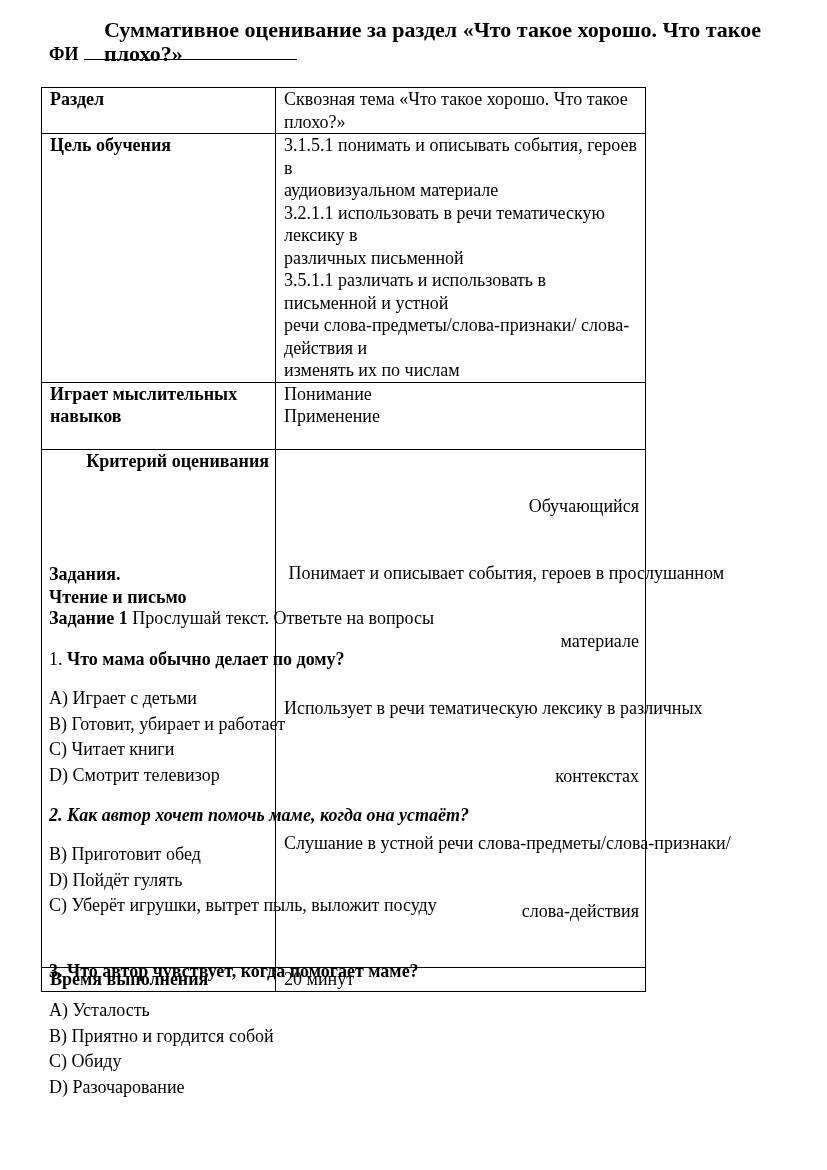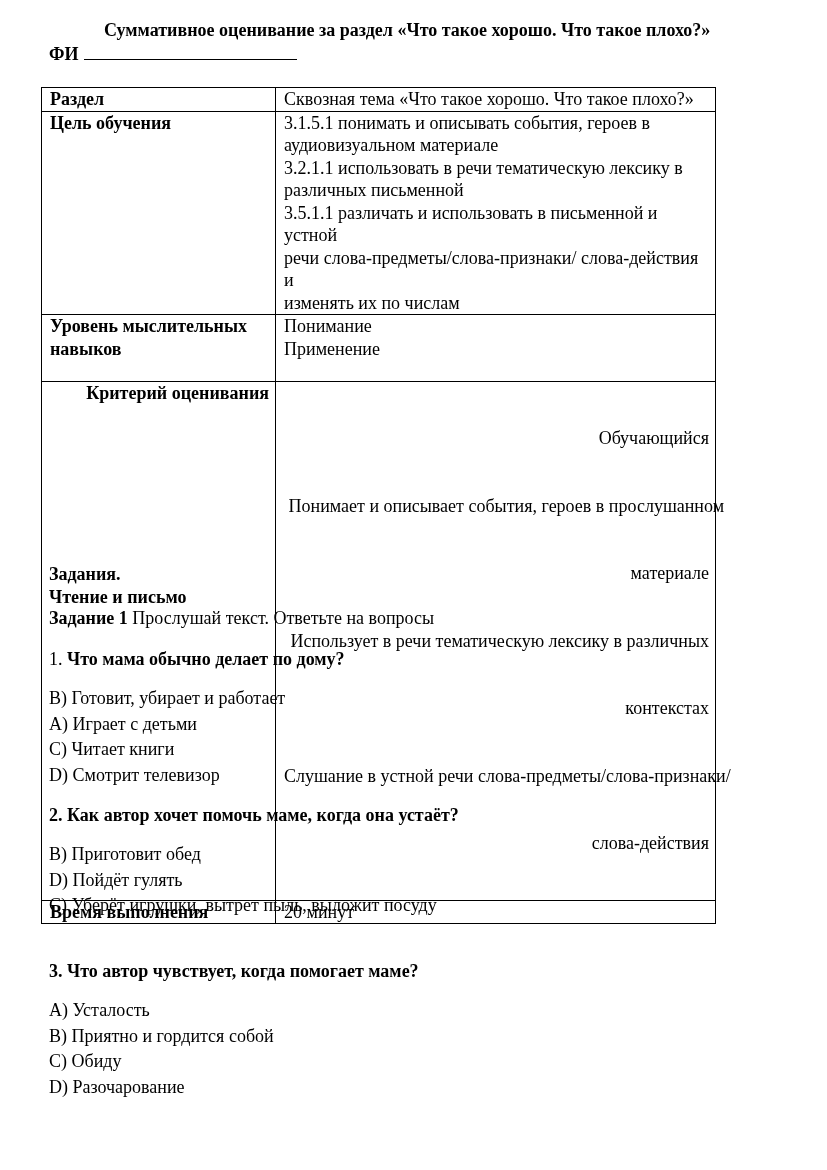--- a/index.html
+++ b/index.html
@@ -1,28 +1,28 @@
 <!DOCTYPE html>
 <html><head>
 <meta charset="utf-8">
 <style>
   html, body { margin: 0; padding: 0; background: #ffffff; }
   body {
     width: 827px; height: 1170px; position: relative; overflow: hidden;
     font-family: "Liberation Serif", serif; color: #000; font-size: 18px;
   }
   .title {
-    position: absolute; left: 104px; top: 18px; font-weight: bold; font-size: 18px; line-height: 24px;
+    position: absolute; left: 104px; top: 18px; font-weight: bold; font-size: 22px; line-height: 24px;
   }
   .fi {
     position: absolute; left: 49px; top: 42px; font-weight: bold; font-size: 18px; line-height: 24px;
   }
   .fi .blank { display: inline-block; width: 213px; border-bottom: 1.5px solid #000; height: 17px; vertical-align: baseline; margin-left: 6px; }
   table.info {
-    position: absolute; left: 41px; top: 87px; width: 675px;
+    position: absolute; left: 41px; top: 87px; width: 605px;
     border-collapse: collapse; table-layout: fixed;
   }
   table.info td {
     border: 1px solid #000; vertical-align: top; padding: 0 6px 0 8px;
     line-height: 22.5px; font-size: 18px;
   }
   table.info td.k { width: 219px; font-weight: bold; }
   .r1 td { height: 22px; }
   .r2 td { height: 157px; }
   .r3 td { height: 45px; }
@@ -59,21 +59,21 @@
       <span class="line">аудиовизуальном материале</span>
       <span class="line">3.2.1.1 использовать в речи тематическую лексику в</span>
       <span class="line">различных письменной</span>
       <span class="line">3.5.1.1 различать и использовать в письменной и устной</span>
       <span class="line">речи слова-предметы/слова-признаки/ слова-действия и</span>
       <span class="line">изменять их по числам</span>
     </td>
   </tr>
   <tr class="r4">
     <td class="k">
-      <span class="line">Уровень мыслительных</span>
+      <span class="line">Играет мыслительных</span>
       <span class="line">навыков</span>
     </td>
     <td>
       <span class="line">Понимание</span>
       <span class="line">Применение</span>
     </td>
   </tr>
   <tr class="r5">
     <td class="k">Критерий оценивания</td>
     <td style="white-space: pre;">
@@ -94,27 +94,27 @@
   </tr>
 </tbody>
   </table>
 
 <div class="body-text b" style="top:562px;">Задания.</div>
 <div class="body-text b" style="top:585px;">Чтение и письмо</div>
 <div class="body-text" style="top:606px; white-space: pre;"><span class="b">Задание 1</span><span> Прослушай текст. Ответьте на вопросы</span></div>
 
 <div class="q" style="top:647px;"><span style="white-space:pre;">1. </span><span class="b">Что мама обычно делает по дому?</span></div>
 <div class="opts" style="top:686px;">
+  <div>A) Играет с детьми</div>
   <div>B) Готовит, убирает и работает</div>
-  <div>A) Играет с детьми</div>
   <div>C) Читает книги</div>
   <div>D) Смотрит телевизор</div>
 </div>
 
-<div class="q b" style="top:803px;"><span style="white-space:pre;">2. </span><span>Как автор хочет помочь маме, когда она устаёт?</span></div>
+<div class="q b" style="top:803px;font-style:italic;"><span style="white-space:pre;">2. </span><span>Как автор хочет помочь маме, когда она устаёт?</span></div>
 <div class="opts" style="top:842px;">
   <div>B) Приготовит обед</div>
   <div>D) Пойдёт гулять</div>
   <div>C) Уберёт игрушки, вытрет пыль, выложит посуду</div>
 </div>
 
 <div class="q b" style="top:959px;"><span style="white-space:pre;">3. </span><span>Что автор чувствует, когда помогает маме?</span></div>
 <div class="opts" style="top:998px;">
   <div>A) Усталость</div>
   <div>B) Приятно и гордится собой</div>

